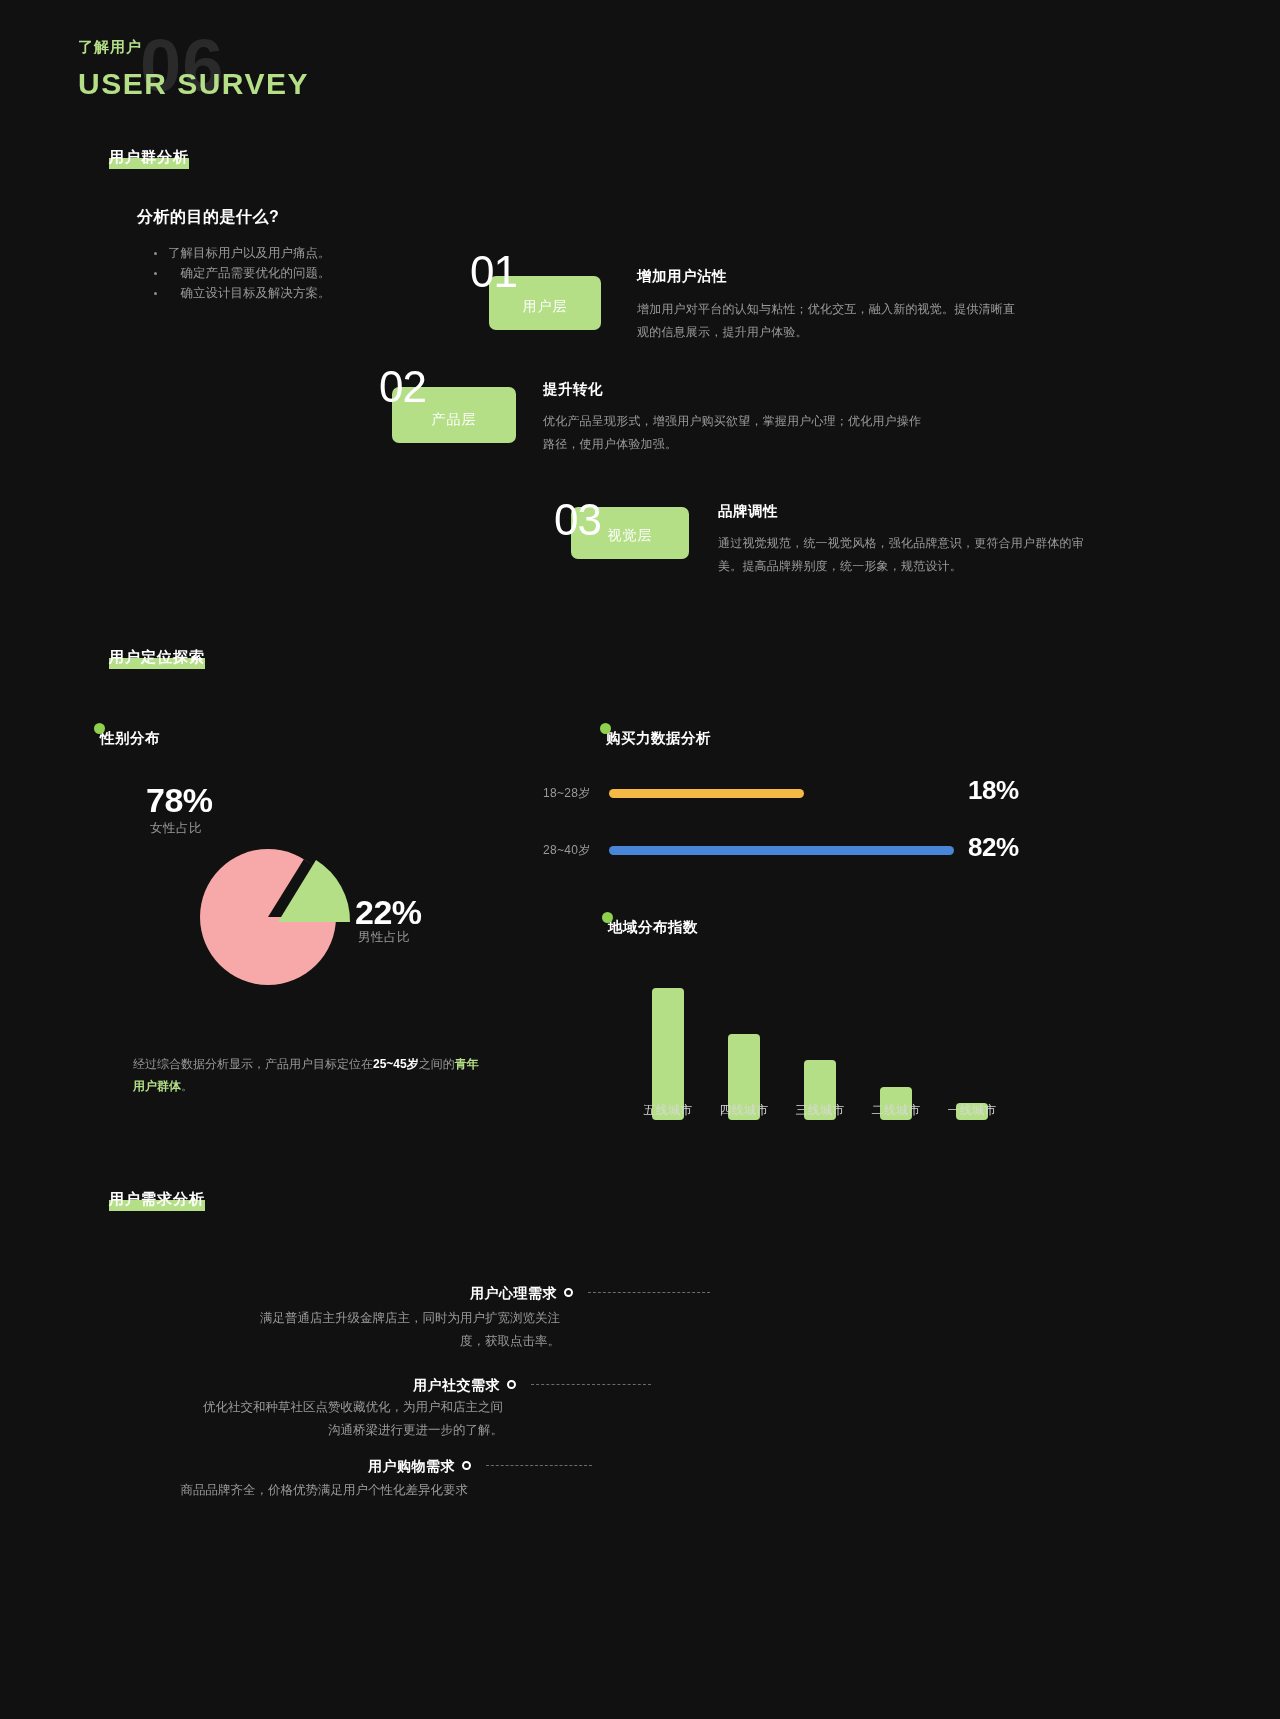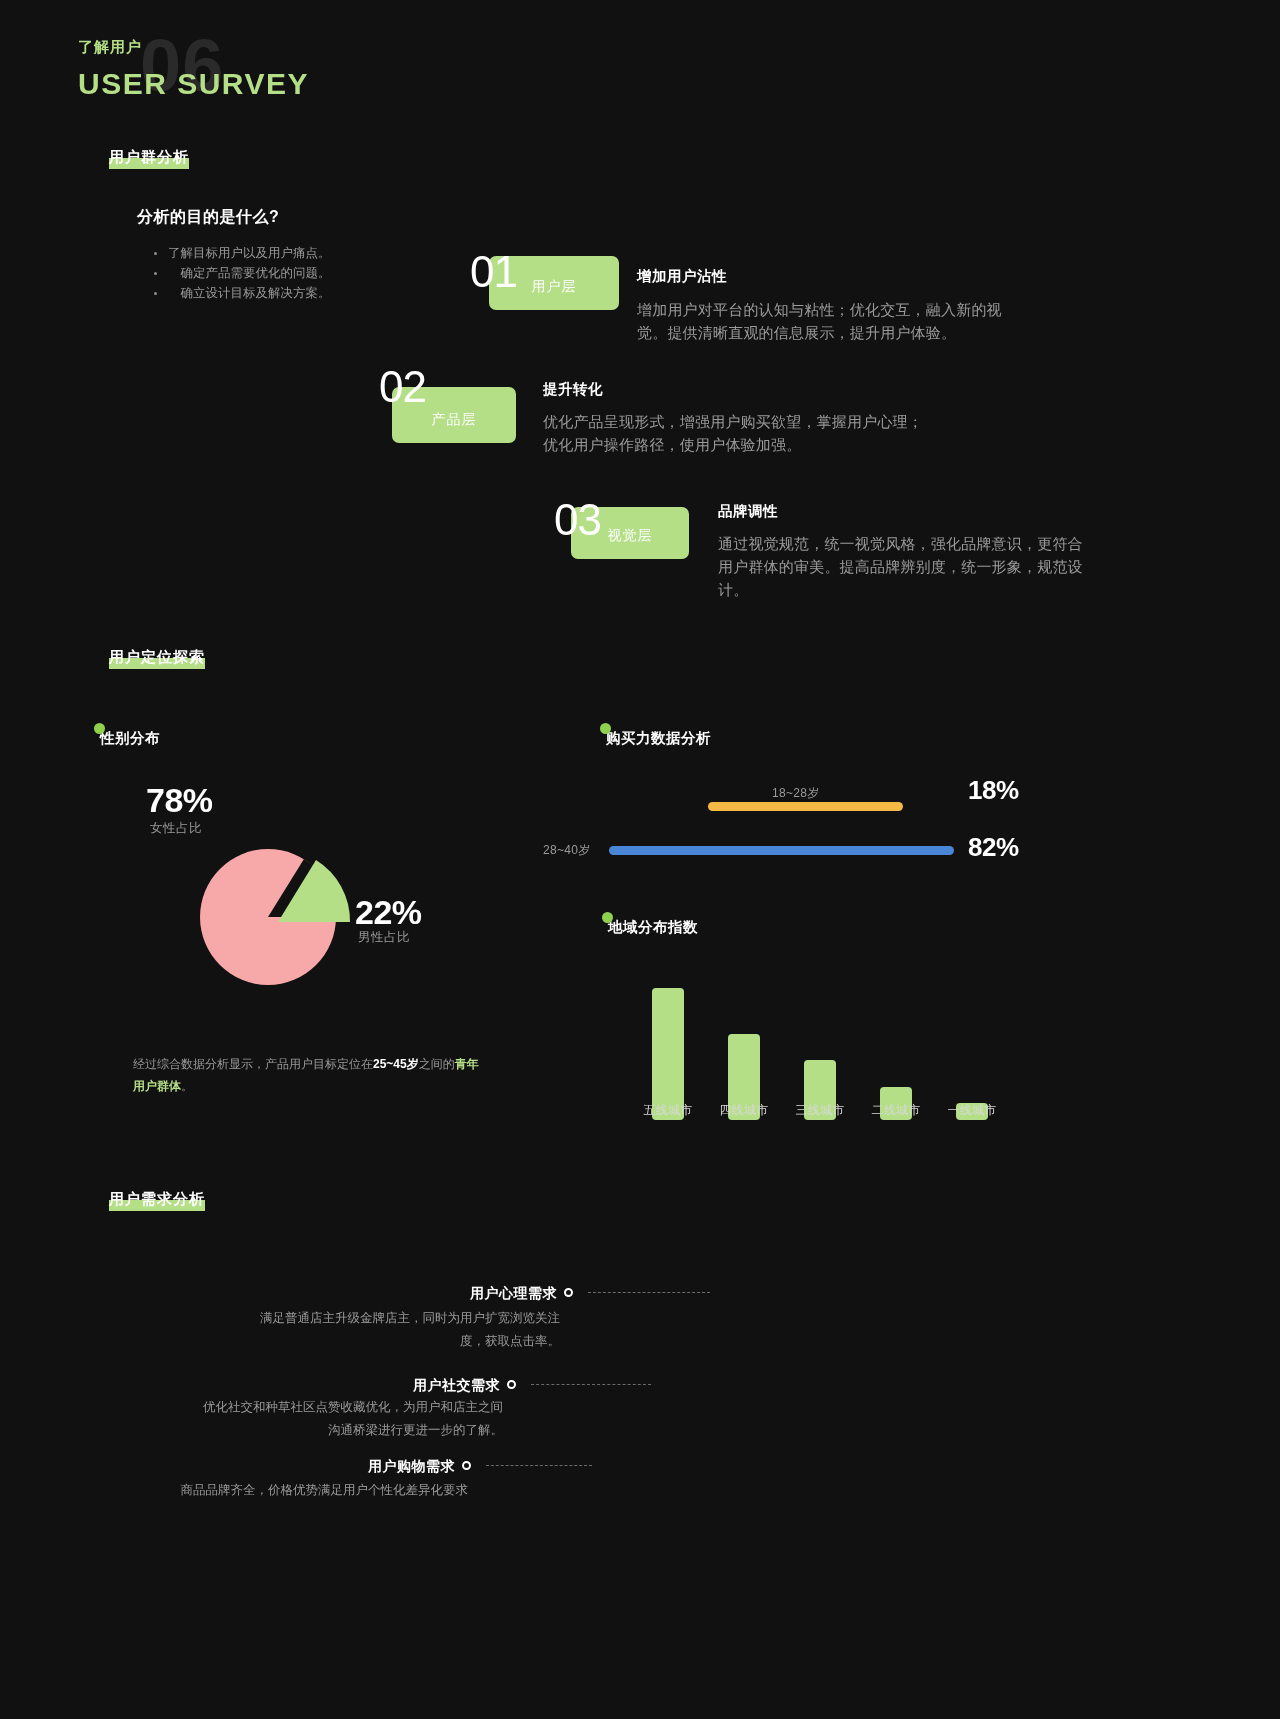--- a/index.html
+++ b/index.html
@@ -66,21 +66,21 @@
     position:absolute; border-radius:7px;
     background:#b5df87;
     display:flex; align-items:flex-end; justify-content:center;
     color:#ffffff; font-size:14px; font-weight:500; letter-spacing:1px;
     padding-bottom:14px;
   }
   .step-head {
     position:absolute; font-size:14.5px; font-weight:700; color:#ffffff; letter-spacing:.5px;
   }
   .step-body {
-    position:absolute; font-size:15px; color:#9b9b9b; line-height:23px; letter-spacing:.2px;
+    position:absolute; font-size:12px; color:#9b9b9b; line-height:23px; letter-spacing:.2px;
   }
 
   
   .chart-title {
     position:absolute; font-size:14.5px; font-weight:700; color:#ffffff; letter-spacing:.5px;
   }
   .chart-title .dot {
     position:absolute; left:-6px; top:-6px;
     width:11px; height:11px; border-radius:50%; background:#8fd14f;
   }
@@ -140,21 +140,21 @@
   <div class="sec-label" style="left:109px; top:148px;">用户群分析</div>
 
   <div class="purpose-title">分析的目的是什么?</div>
   <ul class="purpose-list">
     <li>了解目标用户以及用户痛点。</li>
     <li>确定产品需要优化的问题。</li>
     <li>确立设计目标及解决方案。</li>
   </ul>
 
   <div class="step-num" style="left:470px; top:250px;">01</div>
-  <div class="step-chip" style="left:489px; top:256px; width:130px; height:54px;justify-content:center;">
+  <div class="step-chip" style="left:489px; top:276px; width:112px; height:54px;justify-content:center;">
     <span>用户层</span>
   </div>
   <div class="step-head" style="left:637px; top:267px;">增加用户沾性</div>
   <div class="step-body" style="left:637px; top:298px; width:385px;">增加用户对平台的认知与粘性；优化交互，融入新的视觉。提供清晰直观的信息展示，提升用户体验。</div>
 
   <div class="step-num" style="left:379px; top:365px;">02</div>
   <div class="step-chip" style="left:392px; top:387px; width:124px; height:56px;">
     <span>产品层</span>
   </div>
   <div class="step-head" style="left:543px; top:380px;">提升转化</div>
@@ -193,21 +193,21 @@
 
   <div class="note">
     <span>经过综合数据分析显示，产品用户目标定位在</span><b>25~45岁</b><span>之间的</span><span class="grn">青年用户群体</span><span>。</span>
   </div>
 
   <div class="chart-title" style="left:606px; top:729px;">
     <span class="dot"></span>
     <span>购买力数据分析</span>
   </div>
 
-  <div class="hb-row" style="left:543px; top:785px; width:520px;flex-direction:column;">
+  <div class="hb-row" style="left:543px; top:785px; width:520px;">
     <span class="hb-lab">18~28岁</span>
     <span class="hb-track" style="width:195px; background:#f5b945; margin-left:4px;"></span>
     <span class="hb-val" style="position:absolute; left:425px; top:-10px;">18%</span>
   </div>
 
   <div class="hb-row" style="left:543px; top:842px; width:520px;">
     <span class="hb-lab">28~40岁</span>
     <span class="hb-track" style="width:345px; background:#4a86d8; margin-left:4px;"></span>
     <span class="hb-val" style="position:absolute; left:425px; top:-10px;">82%</span>
   </div>

